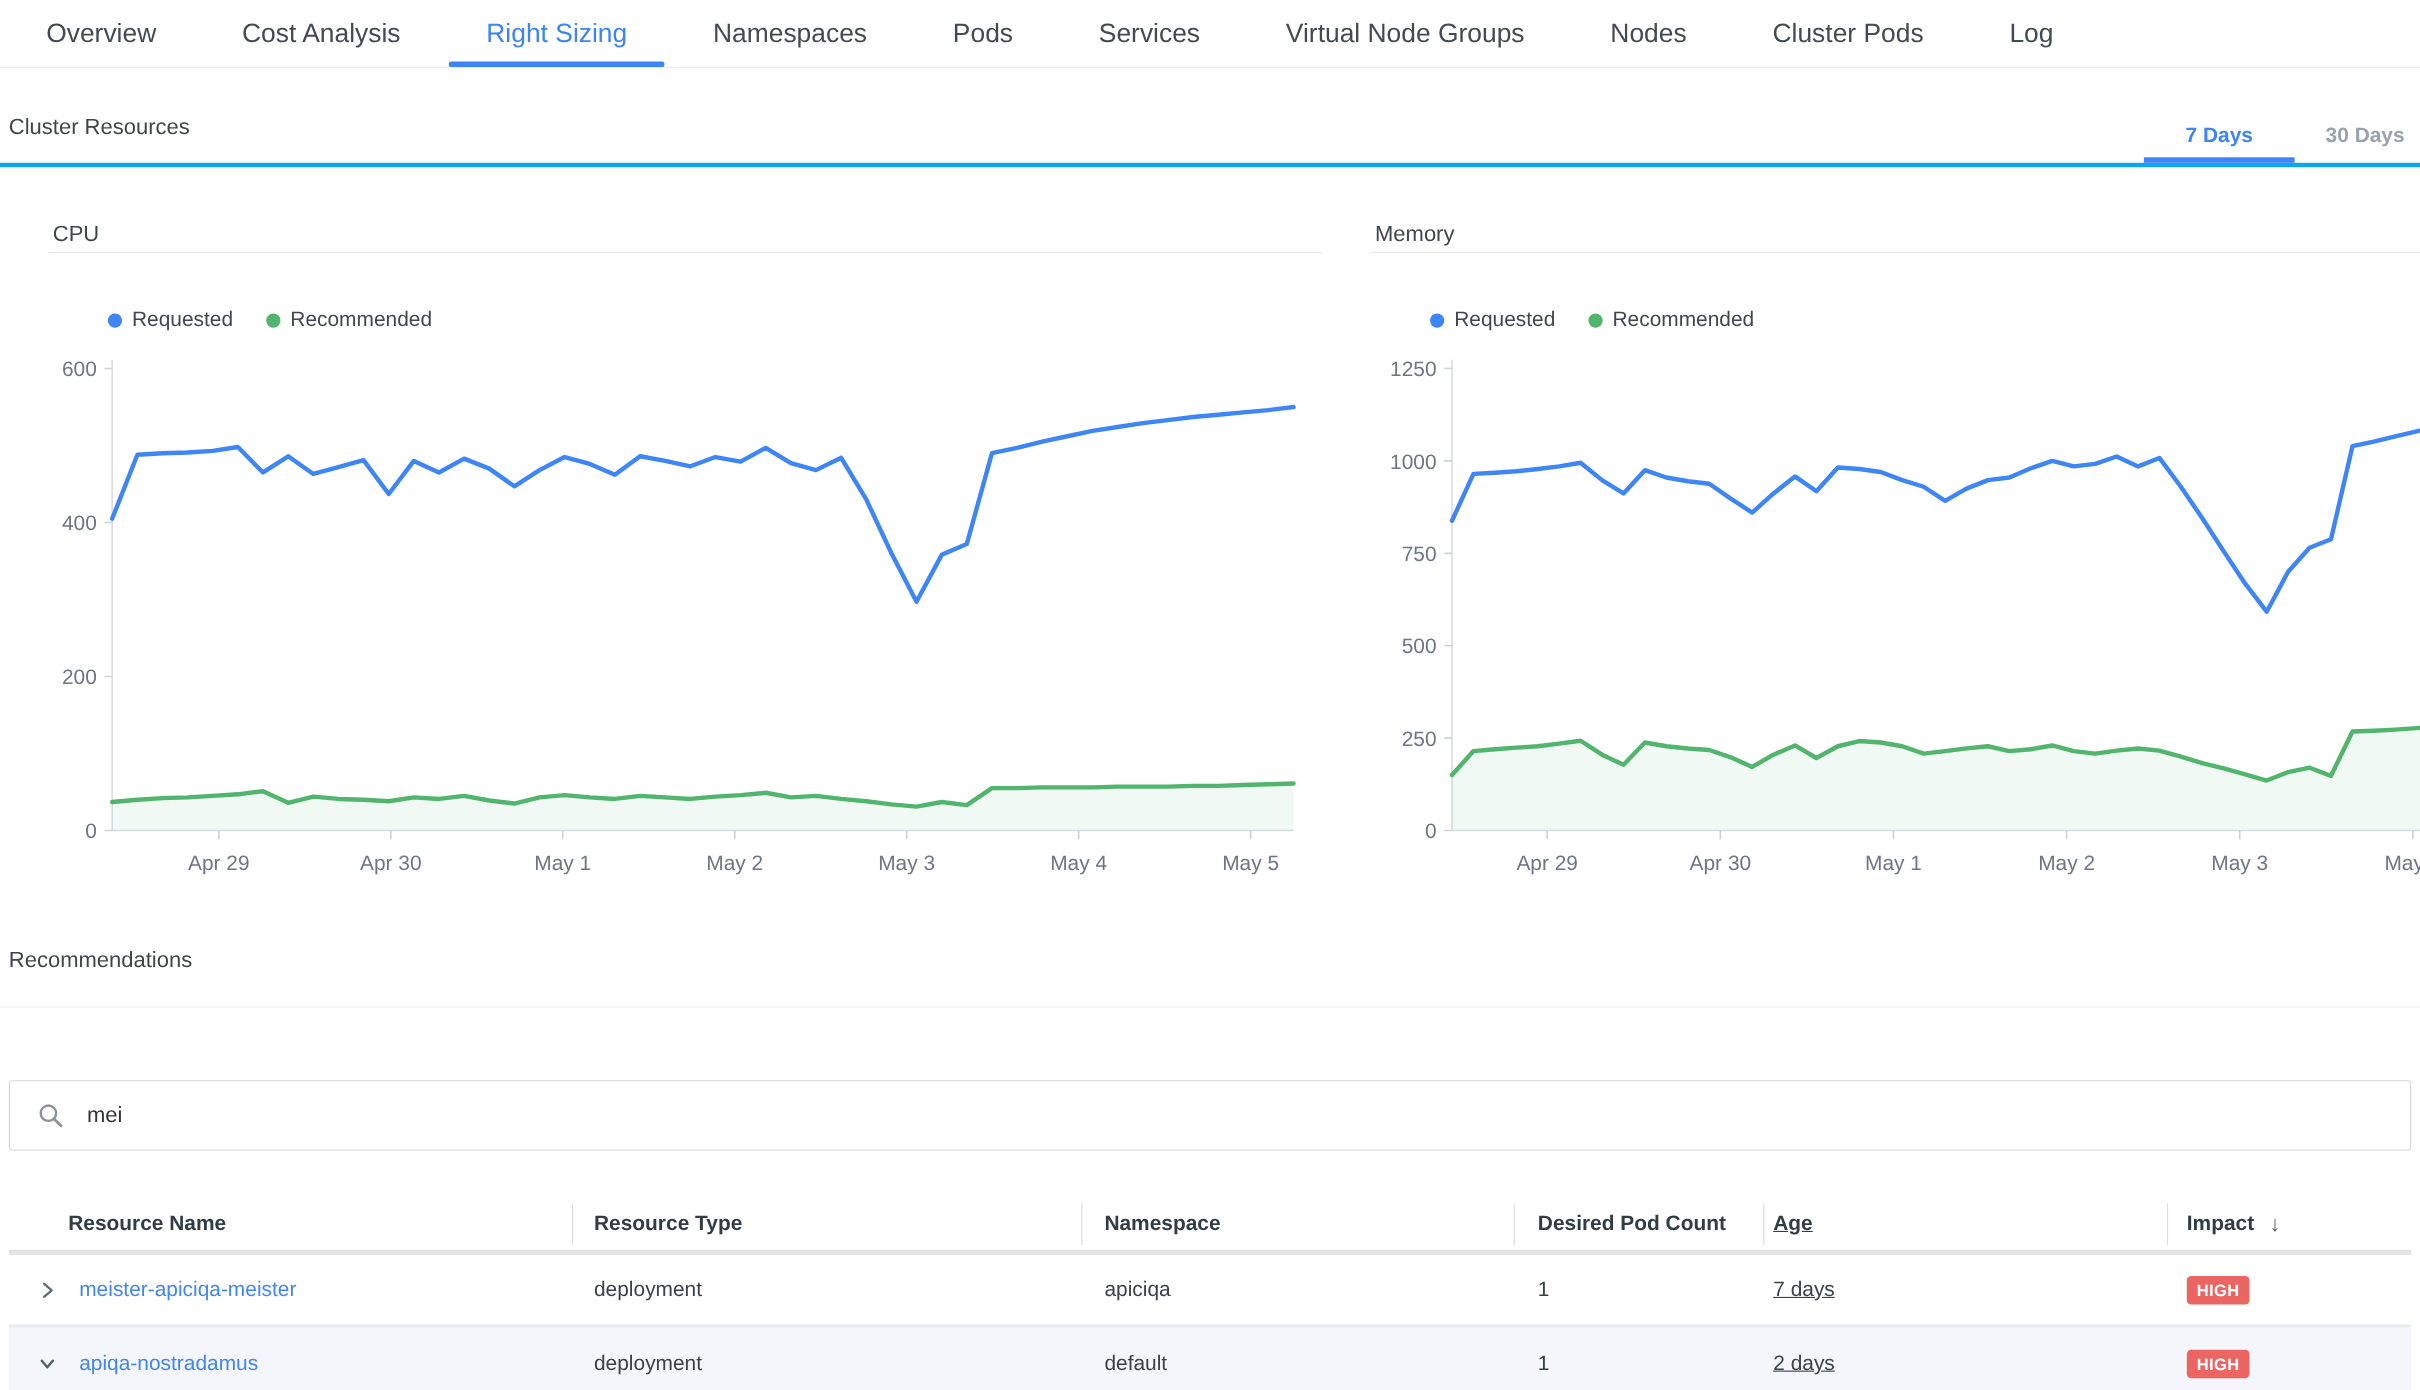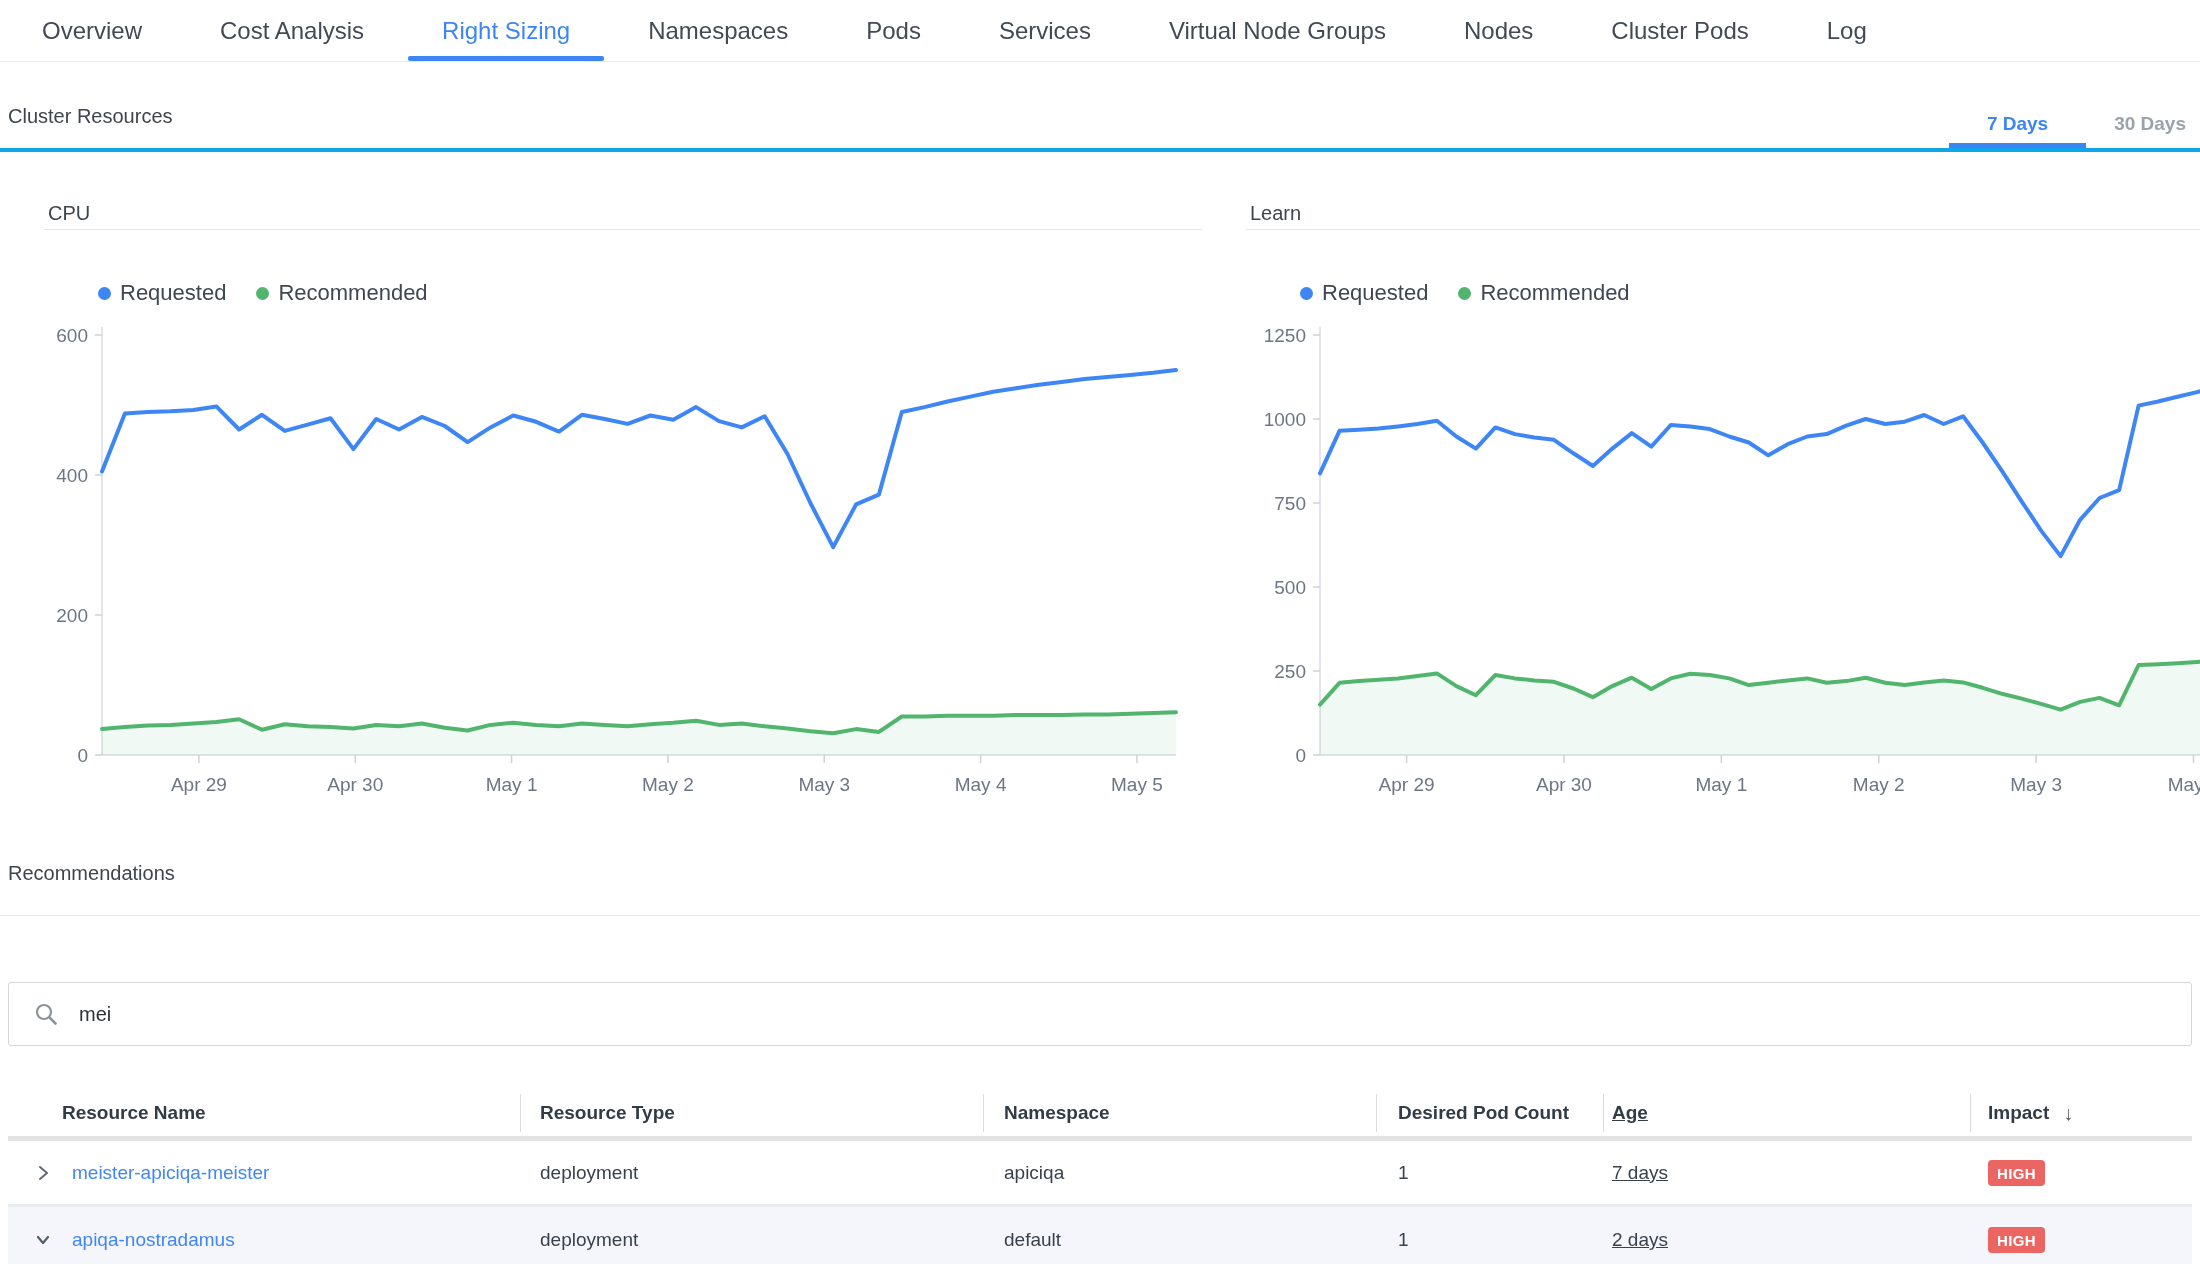--- a/index.html
+++ b/index.html
@@ -32,21 +32,21 @@
   .range-tab.active::after { content:""; position:absolute; left:-38px; right:-38px; bottom:0; height:5px; background:#3d85f4; }
   
   .chart-panel { position:absolute; top:196px; height:615px;margin-left:36px; }
   .cpu-panel { left:8px; width:1158px; }
   .mem-panel { left:1210px; width:990px; }
   .chart-title { position:absolute; top:6px; left:4px; font-size:20px; font-weight:500; color:#3f454d; }
   .chart-divider { position:absolute; top:33px; left:0; right:0; height:1px; background:#e6e6e6; }
   .legend { position:absolute; top:84px; left:54px; display:flex; gap:30px; align-items:center; }
   .legend-item { display:flex; align-items:center; gap:9px; cursor:pointer; }
   .legend-dot { width:13px; height:13px; border-radius:50%; background:#888; }
-  .legend-label { font-size:22px; color:#3f4752; }
+  .legend-label { font-size:19px; color:#3f4752; }
   .chart-svg { position:absolute; top:121px; left:0; }
   svg .tick { font-family:"Liberation Sans", sans-serif; font-size:19px; fill:#6d7684; }
   
   .reco-title { position:absolute; left:8px; top:862px; font-size:20px; font-weight:500; color:#3f454d; }
   .reco-divider { position:absolute; top:915px; left:0; right:0; height:1px; background:#ececec; }
   .reco-para { position:absolute; left:8px; top:932px; width:2184px; font-size:19.5px; color:#49525c; line-height:28px; }
   .learn-more { color:#4285f4; text-decoration:underline; cursor:pointer; }
   
   .search-wrap { position:absolute; left:8px; top:982px; width:2184px; height:64px; }
   .search-input {
@@ -142,21 +142,21 @@
         <text x="936.585152838428" y="474" text-anchor="middle" class="tick">May 4</text>
         <line x1="1092.9170305676855" y1="438" x2="1092.9170305676855" y2="446" stroke="#cdd2d8" stroke-width="1.5"></line>
         <text x="1092.9170305676855" y="474" text-anchor="middle" class="tick">May 5</text>
         <polygon points="58.0,412.1 80.9,410.0 103.7,408.6 126.6,407.9 149.4,406.5 172.3,405.1 195.1,402.3 218.0,412.8 240.8,407.2 263.7,409.3 286.5,410.0 309.4,411.4 332.2,407.9 355.1,409.3 377.9,406.5 400.8,410.7 423.6,413.5 446.5,407.9 469.3,405.8 492.2,407.9 515.0,409.3 537.9,406.5 560.7,407.9 583.6,409.3 606.4,407.2 629.3,405.8 652.1,403.7 675.0,407.9 697.8,406.5 720.7,409.3 743.5,411.4 766.4,414.2 789.2,416.3 812.1,412.1 834.9,414.9 857.8,399.5 880.6,399.5 903.5,398.8 926.3,398.8 949.2,398.8 972.0,398.1 994.9,398.1 1017.7,398.1 1040.6,397.4 1063.4,397.4 1086.3,396.7 1109.1,396.0 1132.0,395.3 1132,438 58.0,438" fill="rgba(82,181,109,0.08)" stroke="none"></polygon>
         <polyline points="58.0,412.1 80.9,410.0 103.7,408.6 126.6,407.9 149.4,406.5 172.3,405.1 195.1,402.3 218.0,412.8 240.8,407.2 263.7,409.3 286.5,410.0 309.4,411.4 332.2,407.9 355.1,409.3 377.9,406.5 400.8,410.7 423.6,413.5 446.5,407.9 469.3,405.8 492.2,407.9 515.0,409.3 537.9,406.5 560.7,407.9 583.6,409.3 606.4,407.2 629.3,405.8 652.1,403.7 675.0,407.9 697.8,406.5 720.7,409.3 743.5,411.4 766.4,414.2 789.2,416.3 812.1,412.1 834.9,414.9 857.8,399.5 880.6,399.5 903.5,398.8 926.3,398.8 949.2,398.8 972.0,398.1 994.9,398.1 1017.7,398.1 1040.6,397.4 1063.4,397.4 1086.3,396.7 1109.1,396.0 1132.0,395.3" fill="none" stroke="#52b56d" stroke-width="4" stroke-linejoin="round" stroke-linecap="round"></polyline>
         <polyline points="58.0,154.5 80.9,96.4 103.7,95.0 126.6,94.3 149.4,92.9 172.3,89.4 195.1,112.5 218.0,97.8 240.8,113.9 263.7,107.6 286.5,101.3 309.4,132.1 332.2,102.0 355.1,112.5 377.9,99.9 400.8,109.0 423.6,125.1 446.5,110.4 469.3,98.5 492.2,104.8 515.0,114.6 537.9,97.8 560.7,102.0 583.6,106.9 606.4,98.5 629.3,102.7 652.1,90.1 675.0,104.1 697.8,110.4 720.7,99.2 743.5,137.0 766.4,186.0 789.2,230.1 812.1,187.4 834.9,177.6 857.8,95.0 880.6,90.1 903.5,84.5 926.3,79.6 949.2,74.7 972.0,71.2 994.9,67.7 1017.7,64.9 1040.6,62.1 1063.4,60.0 1086.3,57.9 1109.1,55.8 1132.0,53.0" fill="none" stroke="#3e86f5" stroke-width="4" stroke-linejoin="round" stroke-linecap="round"></polyline>
       </svg>
   </div>
 
   <div class="chart-panel mem-panel">
-    <div class="chart-title">Learn</div>
+    <div class="chart-title">Memory</div>
     <div class="chart-divider"></div>
     <div class="legend">
       <div class="legend-item">
         <span class="legend-dot" style="background: rgb(62, 134, 245);"></span>
         <span class="legend-label">Requested</span>
       </div>
       <div class="legend-item">
         <span class="legend-dot" style="background: rgb(82, 181, 109);"></span>
         <span class="legend-label">Recommended</span>
       </div>

